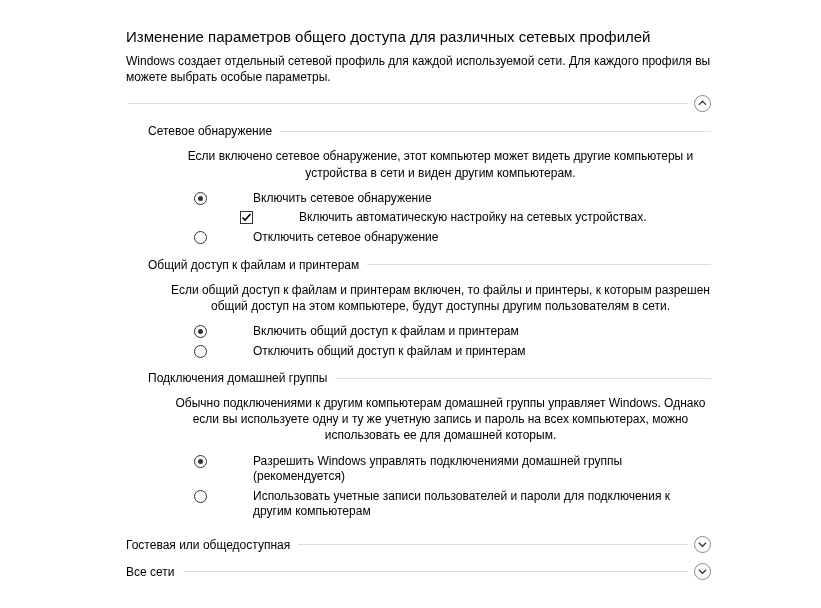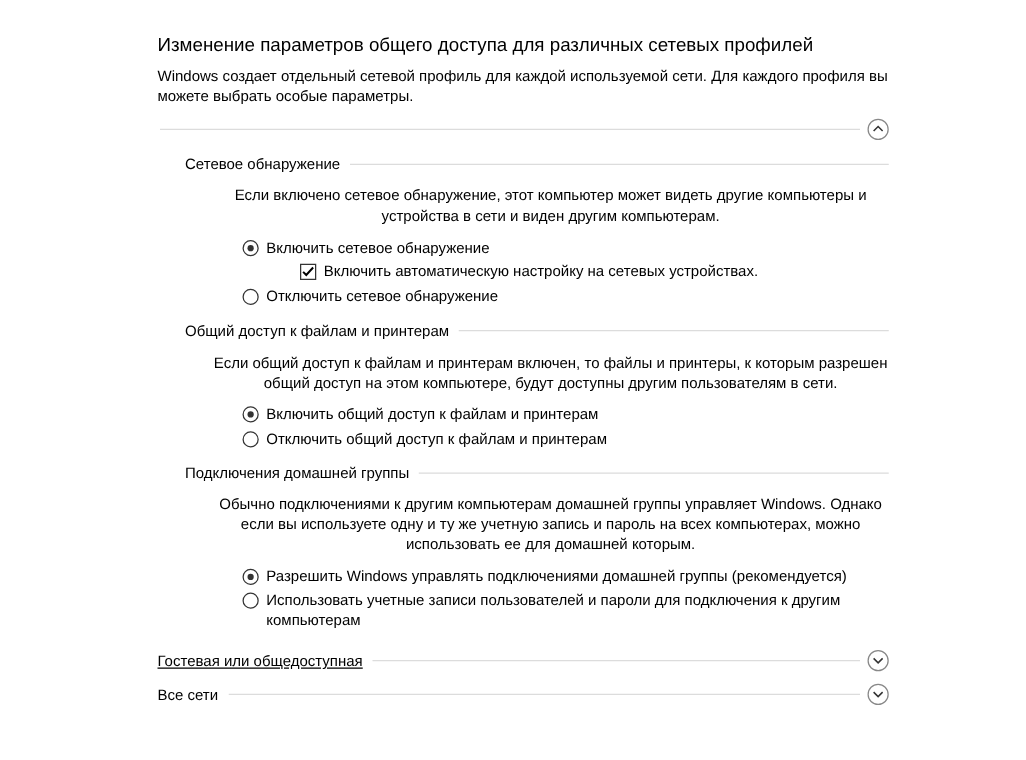--- a/index.html
+++ b/index.html
@@ -111,20 +111,21 @@
     background: #fff;
   }
   .checkbox.checked svg { display:block; }
   .checkbox svg { display:none; }
   .check-sub {
     margin-left: 19px;
     padding-left: 27px;
   }
   .option-label {
     line-height: 1.3;
+    margin-left: 40px;
   }
 </style>
 </head>
 <body>
 
 <div class="page">
   <h1 class="main-title">Изменение параметров общего доступа для различных сетевых профилей</h1>
   <div class="intro">Windows создает отдельный сетевой профиль для каждой используемой сети. Для каждого профиля вы можете выбрать особые параметры.</div>
 
   <div class="section-header">
@@ -191,21 +192,21 @@
         <span class="radio selected"></span>
         <span class="option-label">Разрешить Windows управлять подключениями домашней группы (рекомендуется)</span>
       </div>
       <div class="option-row">
         <span class="radio"></span>
         <span class="option-label">Использовать учетные записи пользователей и пароли для подключения к другим компьютерам</span>
       </div>
     </div>
   </div>
 
-  <div class="section-header" style="margin-top:16px;text-decoration:underline;">
+  <div class="section-header" style="margin-top:16px;">
     <span class="label">Гостевая или общедоступная</span>
     <div class="rule"></div>
     <div class="expander">
       <svg width="9" height="9" viewBox="0 0 10 10">
           <path d="M1 3 L5 7 L9 3" stroke="#333" stroke-width="1.4" fill="none"></path>
         </svg>
     </div>
   </div>
 
   <div class="section-header" style="margin-top:10px;">

